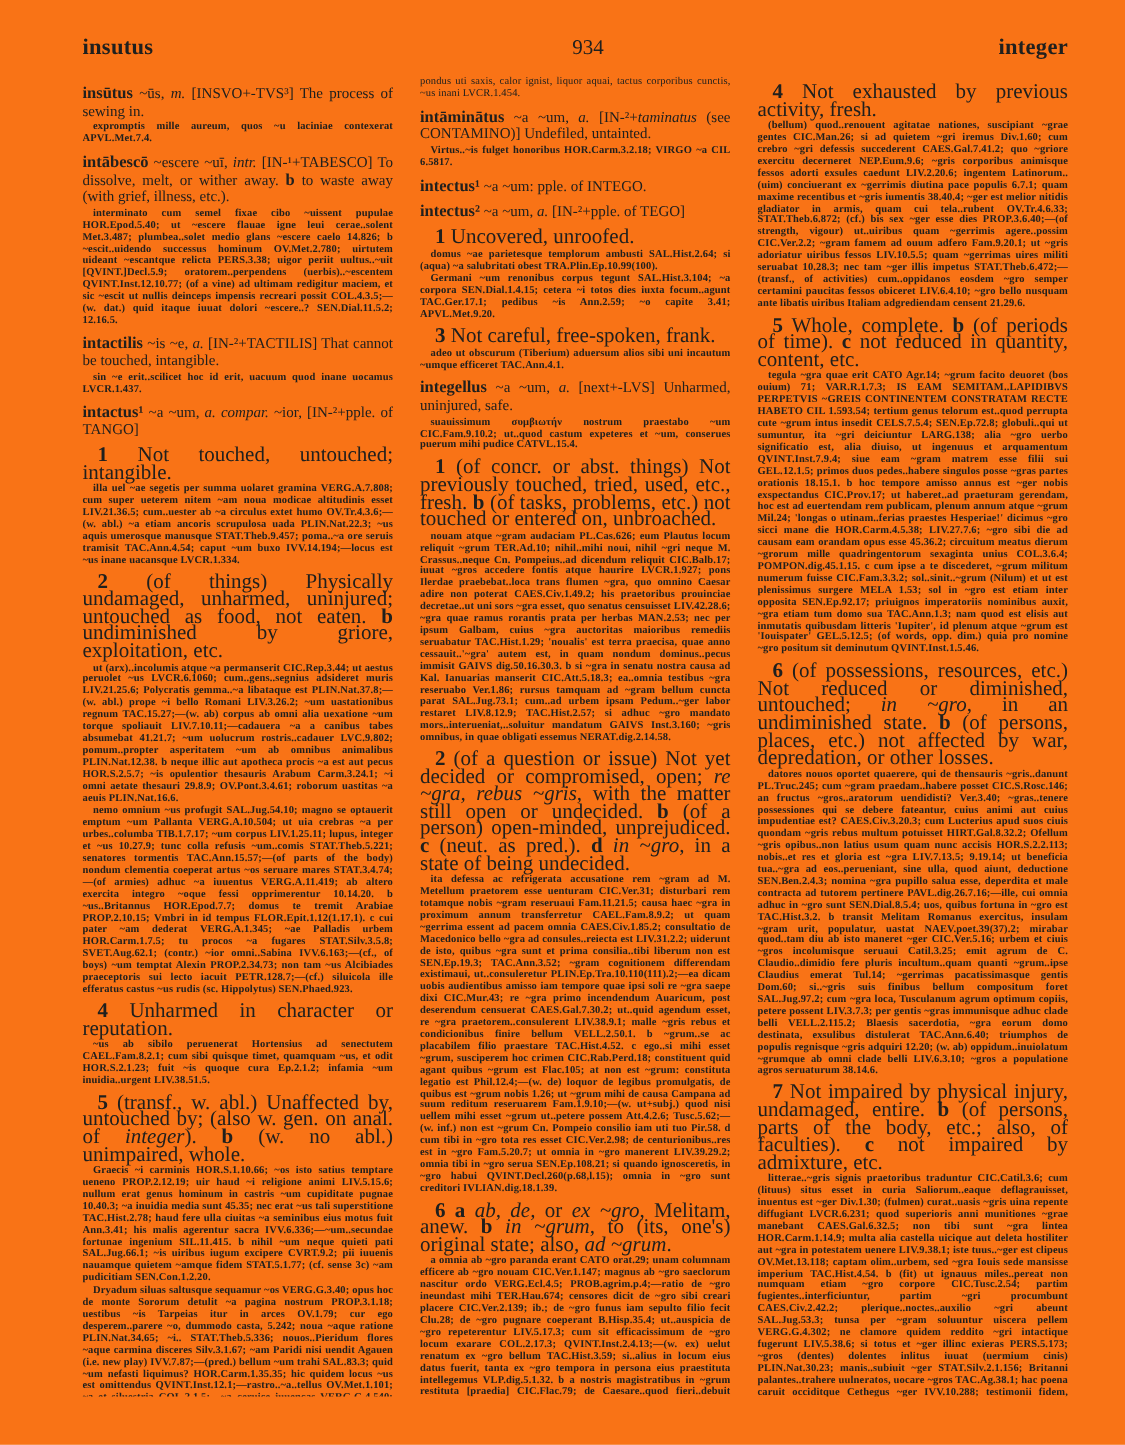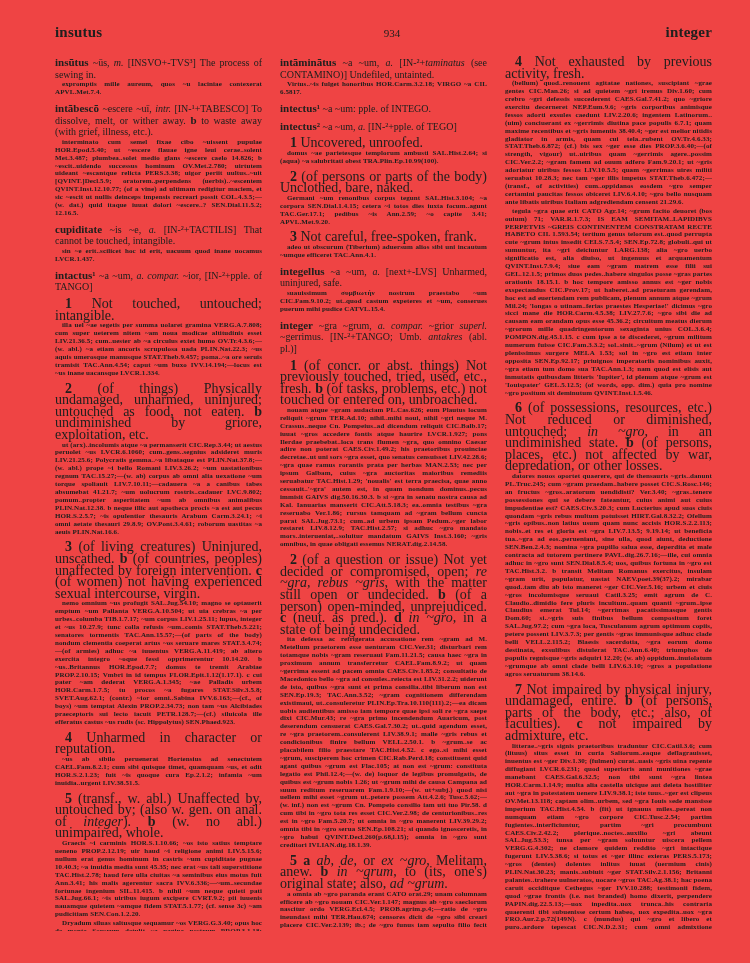--- a/index.html
+++ b/index.html
@@ -3,27 +3,27 @@
 <meta charset="utf-8">
 <style>
   html,body{margin:0;padding:0;}
   body{
     width:750px;height:963px;
     background:#edebe4;
     overflow:hidden;
     font-family:"Liberation Serif","DejaVu Serif",serif;
     color:#20201e;
   }
-  .page{width:750px;height:963px;position:relative;background:#ef4444;}
+  .page{width:750px;height:963px;position:relative;background:#f97316;}
   .runhead{
     display:flex;justify-content:space-between;align-items:baseline;
     padding:24px 38px 4px 55px;
   }
   .runhead .word{font-weight:bold;font-size:15px;letter-spacing:.2px;}
-  .runhead .pageno{font-size:11px;transform:translateX(8px);}
+  .runhead .pageno{font-size:14px;transform:translateX(8px);}
   .cols{
     display:flex;gap:18px;
     padding:6px 38px 0 55px;
     height:880px;overflow:hidden;
   }
   .col{width:207px;overflow:hidden;text-align:justify;}
   .col p{margin:0;}
   .blk-entry{font-size:10px;line-height:11.6px;margin-top:6px !important;}
   .blk-entry .seg-b{font-size:11px;}
   .blk-sense{font-size:14px;line-height:11.6px;margin-top:5px !important;text-indent:10px;}
@@ -41,59 +41,58 @@
     <span class="word">insutus</span>
     <span class="pageno">934</span>
     <span class="word">integer</span>
   </div>
   <div class="cols">
     <div class="col">
         <p class="blk-entry"><span class="seg-b">insūtus</span><span> ~ūs, </span><span class="seg-i">m.</span><span>  [INSVO+-TVS³]  The process of sewing in.</span></p>
         <p class="blk-cite"><span>expromptis mille aureum, quos ~u laciniae contexerat APVL.Met.7.4.</span></p>
         <p class="blk-entry"><span class="seg-b">intābescō</span><span> ~escere ~uī, </span><span class="seg-i">intr.</span><span>  [IN-¹+TABESCO]  To dissolve, melt, or wither away. </span><span class="seg-b">b</span><span> to waste away (with grief, illness, etc.).</span></p>
         <p class="blk-cite"><span>interminato cum semel fixae cibo ~uissent pupulae HOR.Epod.5.40; ut ~escere flauae igne leui cerae..solent Met.3.487; plumbea..solet medio glans ~escere caelo 14.826; b ~escit..uidendo successus hominum OV.Met.2.780; uirtutem uideant ~escantque relicta PERS.3.38; uigor periit uultus..~uit [QVINT.]Decl.5.9; oratorem..perpendens (uerbis)..~escentem QVINT.Inst.12.10.77; (of a vine) ad ultimam redigitur maciem, et sic ~escit ut nullis deinceps impensis recreari possit COL.4.3.5;—(w. dat.) quid itaque iuuat dolori ~escere..? SEN.Dial.11.5.2; 12.16.5.</span></p>
-        <p class="blk-entry"><span class="seg-b">cupiditate</span><span> ~is ~e, </span><span class="seg-i">a.</span><span>  [IN-²+TACTILIS]  That cannot be touched, intangible.</span></p>
+        <p class="blk-entry"><span class="seg-b">intactilis</span><span> ~is ~e, </span><span class="seg-i">a.</span><span>  [IN-²+TACTILIS]  That cannot be touched, intangible.</span></p>
         <p class="blk-cite"><span>sin ~e erit..scilicet hoc id erit, uacuum quod inane uocamus LVCR.1.437.</span></p>
         <p class="blk-entry"><span class="seg-b">intactus¹</span><span> ~a ~um, </span><span class="seg-i">a. compar.</span><span> ~ior, [IN-²+pple. of TANGO]</span></p>
         <p class="blk-sense"><span class="seg-b">1</span><span>  Not touched, untouched; intangible.</span></p>
         <p class="blk-cite"><span>illa uel ~ae segetis per summa uolaret gramina VERG.A.7.808; cum super ueterem nitem ~am noua modicae altitudinis esset LIV.21.36.5; cum..uester ab ~a circulus extet humo OV.Tr.4.3.6;—(w. abl.) ~a etiam ancoris scrupulosa uada PLIN.Nat.22.3; ~us aquis umerosque manusque STAT.Theb.9.457; poma..~a ore seruis tramisit TAC.Ann.4.54; caput ~um buxo IVV.14.194;—locus est ~us inane uacansque LVCR.1.334.</span></p>
         <p class="blk-sense"><span class="seg-b">2</span><span>  (of things) Physically undamaged, unharmed, uninjured; untouched as food, not eaten. </span><span class="seg-b">b</span><span> undiminished by griore, exploitation, etc.</span></p>
         <p class="blk-cite"><span>ut (arx)..incolumis atque ~a permanserit CIC.Rep.3.44; ut aestus peruolet ~us LVCR.6.1060; cum..gens..segnius adsideret muris LIV.21.25.6; Polycratis gemma..~a libataque est PLIN.Nat.37.8;—(w. abl.) prope ~i bello Romani LIV.3.26.2; ~um uastationibus regnum TAC.15.27;—(w. ab) corpus ab omni alia uexatione ~um torque spoliauit LIV.7.10.11;—cadauera ~a a canibus tabes absumebat 41.21.7; ~um uolucrum rostris..cadauer LVC.9.802; pomum..propter asperitatem ~um ab omnibus animalibus PLIN.Nat.12.38.  b neque illic aut apotheca procis ~a est aut pecus HOR.S.2.5.7; ~is opulentior thesauris Arabum Carm.3.24.1; ~i omni aetate thesauri 29.8.9; OV.Pont.3.4.61; roborum uastitas ~a aeuis PLIN.Nat.16.6.</span></p>
-        <p class="blk-sense"><span class="seg-b">3</span><span>  (of living creatures) Uninjured, unscathed. </span><span class="seg-b">b</span><span> (of countries, peoples) unaffected by foreign intervention. </span><span class="seg-b">c</span><span> (of women) not having experienced sexual intercourse, virgin.</span></p>
         <p class="blk-cite"><span>nemo omnium ~us profugit SAL.Jug.54.10; magno se optauerit emptum ~um Pallanta VERG.A.10.504; ut uia crebras ~a per urbes..columba TIB.1.7.17; ~um corpus LIV.1.25.11; lupus, integer et ~us 10.27.9; tunc colla refusis ~um..comis STAT.Theb.5.221; senatores tormentis TAC.Ann.15.57;—(of parts of the body) nondum clementia coeperat artus ~os seruare mares STAT.3.4.74;—(of armies) adhuc ~a iuuentus VERG.A.11.419; ab altero exercita integro ~oque fessi opprimerentur 10.14.20.  b ~us..Britannus HOR.Epod.7.7; domus te tremit Arabiae PROP.2.10.15; Vmbri in id tempus FLOR.Epit.1.12(1.17.1).  c cui pater ~am dederat VERG.A.1.345; ~ae Palladis urbem HOR.Carm.1.7.5; tu procos ~a fugares STAT.Silv.3.5.8; SVET.Aug.62.1; (contr.) ~ior omni..Sabina IVV.6.163;—(cf., of boys) ~um temptat Alexin PROP.2.34.73; non tam ~us Alcibiades praeceptoris sui lecto iacuit PETR.128.7;—(cf.) siluicola ille efferatus castus ~us rudis (sc. Hippolytus) SEN.Phaed.923.</span></p>
         <p class="blk-sense"><span class="seg-b">4</span><span>  Unharmed in character or reputation.</span></p>
         <p class="blk-cite"><span>~us ab sibilo peruenerat Hortensius ad senectutem CAEL.Fam.8.2.1; cum sibi quisque timet, quamquam ~us, et odit HOR.S.2.1.23; fuit ~is quoque cura Ep.2.1.2; infamia ~um inuidia..urgent LIV.38.51.5.</span></p>
         <p class="blk-sense"><span class="seg-b">5</span><span>  (transf., w. abl.) Unaffected by, untouched by; (also w. gen. on anal. of </span><span class="seg-i">integer</span><span>). </span><span class="seg-b">b</span><span> (w. no abl.) unimpaired, whole.</span></p>
         <p class="blk-cite"><span>Graecis ~i carminis HOR.S.1.10.66; ~os isto satius temptare ueneno PROP.2.12.19; uir haud ~i religione animi LIV.5.15.6; nullum erat genus hominum in castris ~um cupiditate pugnae 10.40.3; ~a inuidia media sunt 45.35; nec erat ~us tali superstitione TAC.Hist.2.78; haud fere ulla ciuitas ~a seminibus eius motus fuit Ann.3.41; his malis agerentur sacra IVV.6.336;—~um..secundae fortunae ingenium SIL.11.415.  b nihil ~um neque quieti pati SAL.Jug.66.1; ~is uiribus iugum excipere CVRT.9.2; pii iuuenis nauamque quietem ~amque fidem STAT.5.1.77; (cf. sense 3c) ~am pudicitiam SEN.Con.1.2.20.</span></p>
         <p class="blk-cite"><span>Dryadum siluas saltusque sequamur ~os VERG.G.3.40; opus hoc de monte Sororum detulit ~a pagina nostrum PROP.3.1.18; uestibus ~is Tarpeias itur in arces OV.1.79; cur ego desperem..parere ~o, dummodo casta, 5.242; noua ~aque ratione PLIN.Nat.34.65; ~i.. STAT.Theb.5.336; nouos..Pieridum flores ~aque carmina disceres Silv.3.1.67; ~am Paridi nisi uendit Agauen (i.e. new play) IVV.7.87;—(pred.) bellum ~um trahi SAL.83.3; quid ~um nefasti liquimus? HOR.Carm.1.35.35; hic quidem locus ~us est omittendus QVINT.Inst.12.1;—rastro..~a..tellus OV.Met.1.101; ~a et siluestria COL.2.1.5;—~a..ceruice iuuencas VERG.G.4.540; grege ~o septem mactare iuuencos A.6.38; HOR.Epod.9.22.</span></p>
       </div>
     <div class="col">
+        <p class="blk-cont"><span>pondus uti saxis, calor ignist, liquor aquai, tactus corporibus cunctis, ~us inani LVCR.1.454.</span></p>
         <p class="blk-entry"><span class="seg-b">intāminātus</span><span> ~a ~um, </span><span class="seg-i">a.</span><span>  [IN-²+</span><span class="seg-i">taminatus</span><span>  (see CONTAMINO)]  Undefiled, untainted.</span></p>
         <p class="blk-cite"><span>Virtus..~is fulget honoribus HOR.Carm.3.2.18; VIRGO ~a CIL 6.5817.</span></p>
         <p class="blk-entry"><span class="seg-b">intectus¹</span><span> ~a ~um: pple. of INTEGO.</span></p>
         <p class="blk-entry"><span class="seg-b">intectus²</span><span> ~a ~um, </span><span class="seg-i">a.</span><span>  [IN-²+pple. of TEGO]</span></p>
         <p class="blk-sense"><span class="seg-b">1</span><span>  Uncovered, unroofed.</span></p>
         <p class="blk-cite"><span>domus ~ae parietesque templorum ambusti SAL.Hist.2.64; si (aqua) ~a salubritati obest TRA.Plin.Ep.10.99(100).</span></p>
-        <p class="blk-sense"><span class="seg-b">2</span><span>  (of persons or parts of the body) Unclothed, bare, naked.</span></p>
         <p class="blk-cite"><span>Germani ~um renonibus corpus tegunt SAL.Hist.3.104; ~a corpora SEN.Dial.1.4.15; cetera ~i totos dies iuxta focum..agunt TAC.Ger.17.1; pedibus ~is Ann.2.59; ~o capite 3.41; APVL.Met.9.20.</span></p>
         <p class="blk-sense"><span class="seg-b">3</span><span>  Not careful, free-spoken, frank.</span></p>
         <p class="blk-cite"><span>adeo ut obscurum (Tiberium) aduersum alios sibi uni incautum ~umque efficeret TAC.Ann.4.1.</span></p>
         <p class="blk-entry"><span class="seg-b">integellus</span><span> ~a ~um, </span><span class="seg-i">a.</span><span>  [next+-LVS]  Unharmed, uninjured, safe.</span></p>
         <p class="blk-cite"><span>suauissimum συμβιωτήν nostrum praestabo ~um CIC.Fam.9.10.2; ut..quod castum expeteres et ~um, conserues puerum mihi pudice CATVL.15.4.</span></p>
-        <p class="blk-entry"><span class="seg-b">integer</span><span> ~gra ~grum, </span><span class="seg-i">a. compar.</span><span> ~grior </span><span class="seg-i">superl.</span><span> ~gerrimus.  [IN-²+TANGO; Umb. </span><span class="seg-i">antakres</span><span> (abl. pl.)]</span></p>
         <p class="blk-sense"><span class="seg-b">1</span><span>  (of concr. or abst. things) Not previously touched, tried, used, etc., fresh. </span><span class="seg-b">b</span><span> (of tasks, problems, etc.) not touched or entered on, unbroached.</span></p>
         <p class="blk-cite"><span>nouam atque ~gram audaciam PL.Cas.626; eum Plautus locum reliquit ~grum TER.Ad.10; nihil..mihi noui, nihil ~gri neque M. Crassus..neque Cn. Pompeius..ad dicendum reliquit CIC.Balb.17; iuuat ~gros accedere fontis atque haurire LVCR.1.927; pons Ilerdae praebebat..loca trans flumen ~gra, quo omnino Caesar adire non poterat CAES.Civ.1.49.2; his praetoribus prouinciae decretae..ut uni sors ~gra esset, quo senatus censuisset LIV.42.28.6; ~gra quae ramus rorantis prata per herbas MAN.2.53; nec per ipsum Galbam, cuius ~gra auctoritas maioribus remediis seruabatur TAC.Hist.1.29; 'noualis' est terra praecisa, quae anno cessauit..'~gra' autem est, in quam nondum dominus..pecus immisit GAIVS dig.50.16.30.3.  b si ~gra in senatu nostra causa ad Kal. Ianuarias manserit CIC.Att.5.18.3; ea..omnia testibus ~gra reseruabo Ver.1.86; rursus tamquam ad ~gram bellum cuncta parat SAL.Jug.73.1; cum..ad urbem ipsam Pedum..~ger labor restaret LIV.8.12.9; TAC.Hist.2.57; si adhuc ~gro mandato mors..interueniat,..soluitur mandatum GAIVS Inst.3.160; ~gris omnibus, in quae obligati essemus NERAT.dig.2.14.58.</span></p>
         <p class="blk-sense"><span class="seg-b">2</span><span>  (of a question or issue) Not yet decided or compromised, open; </span><span class="seg-i">re ~gra, rebus ~gris</span><span>, with the matter still open or undecided. </span><span class="seg-b">b</span><span> (of a person) open-minded, unprejudiced. </span><span class="seg-b">c</span><span> (neut. as pred.). </span><span class="seg-b">d</span><span> </span><span class="seg-i">in ~gro</span><span>, in a state of being undecided.</span></p>
         <p class="blk-cite"><span>ita defessa ac refrigerata accusatione rem ~gram ad M. Metellum praetorem esse uenturam CIC.Ver.31; disturbari rem totamque nobis ~gram reseruaui Fam.11.21.5; causa haec ~gra in proximum annum transferretur CAEL.Fam.8.9.2; ut quam ~gerrima essent ad pacem omnia CAES.Civ.1.85.2; consultatio de Macedonico bello ~gra ad consules..reiecta est LIV.31.2.2; uiderunt de isto, quibus ~gra sunt et prima consilia..tibi liberum non est SEN.Ep.19.3; TAC.Ann.3.52; ~gram cognitionem differendam existimaui, ut..consuleretur PLIN.Ep.Tra.10.110(111).2;—ea dicam uobis audientibus amisso iam tempore quae ipsi soli re ~gra saepe dixi CIC.Mur.43; re ~gra primo incendendum Auaricum, post deserendum censuerat CAES.Gal.7.30.2; ut..quid agendum esset, re ~gra praetorem..consulerent LIV.38.9.1; malle ~gris rebus et condicionibus finire bellum VELL.2.50.1.  b ~grum..se ac placabilem filio praestare TAC.Hist.4.52.  c ego..si mihi esset ~grum, susciperem hoc crimen CIC.Rab.Perd.18; constituent quid agant quibus ~grum est Flac.105; at non est ~grum: constituta legatio est Phil.12.4;—(w. de) loquor de legibus promulgatis, de quibus est ~grum nobis 1.26; ut ~grum mihi de causa Campana ad suum reditum reseruarem Fam.1.9.10;—(w. ut+subj.) quod nisi uellem mihi esset ~grum ut..petere possem Att.4.2.6; Tusc.5.62;—(w. inf.) non est ~grum Cn. Pompeio consilio iam uti tuo Pir.58.  d cum tibi in ~gro tota res esset CIC.Ver.2.98; de centurionibus..res est in ~gro Fam.5.20.7; ut omnia in ~gro manerent LIV.39.29.2; omnia tibi in ~gro serua SEN.Ep.108.21; si quando ignosceretis, in ~gro habui QVINT.Decl.260(p.68,l.15); omnia in ~gro sunt creditori IVLIAN.dig.18.1.39.</span></p>
-        <p class="blk-sense"><span class="seg-b">5 a</span><span>  </span><span class="seg-i">ab, de,</span><span> or </span><span class="seg-i">ex ~gro</span><span>, Melitam, anew. </span><span class="seg-b">b</span><span> </span><span class="seg-i">in ~grum</span><span>, to (its, one's) original state; also, </span><span class="seg-i">ad ~grum</span><span>.</span></p>
+        <p class="blk-sense"><span class="seg-b">6 a</span><span>  </span><span class="seg-i">ab, de,</span><span> or </span><span class="seg-i">ex ~gro</span><span>, Melitam, anew. </span><span class="seg-b">b</span><span> </span><span class="seg-i">in ~grum</span><span>, to (its, one's) original state; also, </span><span class="seg-i">ad ~grum</span><span>.</span></p>
         <p class="blk-cite"><span>a omnia ab ~gro paranda erant CATO orat.29; unam columnam efficere ab ~gro nouam CIC.Ver.1.147; magnus ab ~gro saeclorum nascitur ordo VERG.Ecl.4.5; PROB.agrim.p.4;—ratio de ~gro ineundast mihi TER.Hau.674; censores dicit de ~gro sibi creari placere CIC.Ver.2.139; ib.; de ~gro funus iam sepulto filio fecit Clu.28; de ~gro pugnare coeperant B.Hisp.35.4; ut..auspicia de ~gro repeterentur LIV.5.17.3; cum sit efficacissimum de ~gro locum exarare COL.2.17.3; QVINT.Inst.2.4.13;—(w. ex) uelut renatum ex ~gro bellum TAC.Hist.3.59; si..alius in locum eius datus fuerit, tanta ex ~gro tempora in persona eius praestituta intellegemus VLP.dig.5.1.32.  b a nostris magistratibus in ~grum restituta [praedia] CIC.Flac.79; de Caesare..quod fieri..debuit transactum est neque iam reuocari in ~grum potest BRVT.ad Brut.1.16.8; non nullos ambitus..damnatos..in ~grum restituit CAES.Civ.3.1.4; NEQVE IN ~GRVM RESTI⟨TV⟩TVS EST ERIT CIL 1.593.118; SEN.Ben.3.14.2; SVET.Jul.16.2; dominis eorum dabitur..in ~grum resti-</span></p>
       </div>
     <div class="col">
         <p class="blk-sense"><span class="seg-b">4</span><span>  Not exhausted by previous activity, fresh.</span></p>
         <p class="blk-cite"><span>(bellum) quod..renouent agitatae nationes, suscipiant ~grae gentes CIC.Man.26; si ad quietem ~gri iremus Div.1.60; cum crebro ~gri defessis succederent CAES.Gal.7.41.2; quo ~griore exercitu decerneret NEP.Eum.9.6; ~gris corporibus animisque fessos adorti exsules caedunt LIV.2.20.6; ingentem Latinorum..(uim) conciuerant ex ~gerrimis diutina pace populis 6.7.1; quam maxime recentibus et ~gris iumentis 38.40.4; ~ger est melior nitidis gladiator in armis, quam cui tela..rubent OV.Tr.4.6.33; STAT.Theb.6.872; (cf.) bis sex ~ger esse dies PROP.3.6.40;—(of strength, vigour) ut..uiribus quam ~gerrimis agere..possim CIC.Ver.2.2; ~gram famem ad ouum adfero Fam.9.20.1; ut ~gris adoriatur uiribus fessos LIV.10.5.5; quam ~gerrimas uires militi seruabat 10.28.3; nec tam ~ger illis impetus STAT.Theb.6.472;—(transf., of activities) cum..oppidanos eosdem ~gro semper certamini paucitas fessos obiceret LIV.6.4.10; ~gro bello nusquam ante libatis uiribus Italiam adgrediendam censent 21.29.6.</span></p>
+        <p class="blk-sense"><span class="seg-b">5</span><span>  Whole, complete. </span><span class="seg-b">b</span><span> (of periods of time). </span><span class="seg-b">c</span><span> not reduced in quantity, content, etc.</span></p>
         <p class="blk-cite"><span>tegula ~gra quae erit CATO Agr.14; ~grum facito deuoret (bos ouium) 71; VAR.R.1.7.3; IS EAM SEMITAM..LAPIDIBVS PERPETVIS ~GREIS CONTINENTEM CONSTRATAM RECTE HABETO CIL 1.593.54; tertium genus telorum est..quod perrupta cute ~grum intus insedit CELS.7.5.4; SEN.Ep.72.8; globuli..qui ut sumuntur, ita ~gri deiciuntur LARG.138; alia ~gro uerbo significatio est, alia diuiso, ut ingenuus et arquamentum QVINT.Inst.7.9.4; siue eam ~gram matrem esse filii sui GEL.12.1.5; primos duos pedes..habere singulos posse ~gras partes orationis 18.15.1.  b hoc tempore amisso annus est ~ger nobis exspectandus CIC.Prov.17; ut haberet..ad praeturam gerendam, hoc est ad euertendam rem publicam, plenum annum atque ~grum Mil.24; 'longas o utinam..ferias praestes Hesperiae!' dicimus ~gro sicci mane die HOR.Carm.4.5.38; LIV.27.7.6; ~gro sibi die ad causam eam orandam opus esse 45.36.2; circuitum meatus dierum ~grorum mille quadringentorum sexaginta unius COL.3.6.4; POMPON.dig.45.1.15.  c cum ipse a te discederet, ~grum militum numerum fuisse CIC.Fam.3.3.2; sol..sinit..~grum (Nilum) et ut est plenissimus surgere MELA 1.53; sol in ~gro est etiam inter opposita SEN.Ep.92.17; priuignos imperatoriis nominibus auxit, ~gra etiam tum domo sua TAC.Ann.1.3; nam quod est elisis aut inmutatis quibusdam litteris 'Iupiter', id plenum atque ~grum est 'Iouispater' GEL.5.12.5; (of words, opp. dim.) quia pro nomine ~gro positum sit deminutum QVINT.Inst.1.5.46.</span></p>
         <p class="blk-sense"><span class="seg-b">6</span><span>  (of possessions, resources, etc.) Not reduced or diminished, untouched; </span><span class="seg-i">in ~gro</span><span>, in an undiminished state. </span><span class="seg-b">b</span><span> (of persons, places, etc.) not affected by war, depredation, or other losses.</span></p>
         <p class="blk-cite"><span>datores nouos oportet quaerere, qui de thensauris ~gris..danunt PL.Truc.245; cum ~gram praedam..habere posset CIC.S.Rosc.146; an fructus ~gros..aratorum uendidisti? Ver.3.40; ~gras..tenere possessiones qui se debere fateantur, cuius animi aut cuius impudentiae est? CAES.Civ.3.20.3; cum Lucterius apud suos ciuis quondam ~gris rebus multum potuisset HIRT.Gal.8.32.2; Ofellum ~gris opibus..non latius usum quam nunc accisis HOR.S.2.2.113; nobis..et res et gloria est ~gra LIV.7.13.5; 9.19.14; ut beneficia tua..~gra ad eos..perueniant, sine ulla, quod aiunt, deductione SEN.Ben.2.4.3; nomina ~gra pupillo salua esse, deperdita et male contracta ad tutorem pertinere PAVL.dig.26.7.16;—ille, cui omnia adhuc in ~gro sunt SEN.Dial.8.5.4; uos, quibus fortuna in ~gro est TAC.Hist.3.2.  b transit Melitam Romanus exercitus, insulam ~gram urit, populatur, uastat NAEV.poet.39(37).2; mirabar quod..tam diu ab isto maneret ~ger CIC.Ver.5.16; urbem et ciuis ~gros incolumisque seruaui Catil.3.25; emit agrum de C. Claudio..dimidio fere pluris incultum..quam quanti ~grum..ipse Claudius emerat Tul.14; ~gerrimas pacatissimasque gentis Dom.60; si..~gris suis finibus bellum compositum foret SAL.Jug.97.2; cum ~gra loca, Tusculanum agrum optimum copiis, petere possent LIV.3.7.3; per gentis ~gras immunisque adhuc clade belli VELL.2.115.2; Blaesis sacerdotia, ~gra eorum domo destinata, exsulibus distulerat TAC.Ann.6.40; triumphos de populis regnisque ~gris adquiri 12.20; (w. ab) oppidum..inuiolatum ~grumque ab omni clade belli LIV.6.3.10; ~gros a populatione agros seruaturum 38.14.6.</span></p>
         <p class="blk-sense"><span class="seg-b">7</span><span>  Not impaired by physical injury, undamaged, entire. </span><span class="seg-b">b</span><span> (of persons, parts of the body, etc.; also, of faculties). </span><span class="seg-b">c</span><span> not impaired by admixture, etc.</span></p>
         <p class="blk-cite"><span>litterae..~gris signis praetoribus traduntur CIC.Catil.3.6; cum (lituus) situs esset in curia Saliorum..eaque deflagrauisset, inuentus est ~ger Div.1.30; (fulmen) curat..uasis ~gris uina repente diffugiant LVCR.6.231; quod superioris anni munitiones ~grae manebant CAES.Gal.6.32.5; non tibi sunt ~gra lintea HOR.Carm.1.14.9; multa alia castella uicique aut deleta hostiliter aut ~gra in potestatem uenere LIV.9.38.1; iste tuus..~ger est clipeus OV.Met.13.118; captam olim..urbem, sed ~gra Iouis sede mansisse imperium TAC.Hist.4.54.  b (fit) ut ignauus miles..pereat non numquam etiam ~gro corpore CIC.Tusc.2.54; partim fugientes..interficiuntur, partim ~gri procumbunt CAES.Civ.2.42.2; plerique..noctes..auxilio ~gri abeunt SAL.Jug.53.3; tunsa per ~gram soluuntur uiscera pellem VERG.G.4.302; ne clamore quidem reddito ~gri intactique fugerunt LIV.5.38.6; si totus et ~ger illinc exieras PERS.5.173; ~gros (dentes) dolentes inlitus iuuat (uermium cinis) PLIN.Nat.30.23; manis..subiuit ~ger STAT.Silv.2.1.156; Britanni palantes..trahere uulneratos, uocare ~gros TAC.Ag.38.1; hac poena caruit occiditque Cethegus ~ger IVV.10.288; testimonii fidem, quod ~grae frontis (i.e. not branded) homo dixerit, perpendere PAPIN.dig.22.5.13;—uox inpedita..uox trunca..his contraria quaerenti tibi subuenisse certum habeo, uox expedita..uox ~gra FRO.Aur.2.p.72(149N).  c (mundus) qui ~gro et libero et puro..ardore tepescat CIC.N.D.2.31; cum omni admixtione corporis liberatus purus et ~ger (animus) esse coepisset Sen.80; matronas..demissas..in aquam faces, quia uiuum sulpur cum calce insit, ~gra flamma efferre LIV.39.13.12.</span></p>
       </div>
   </div>
 </div>
 
 </body></html>

